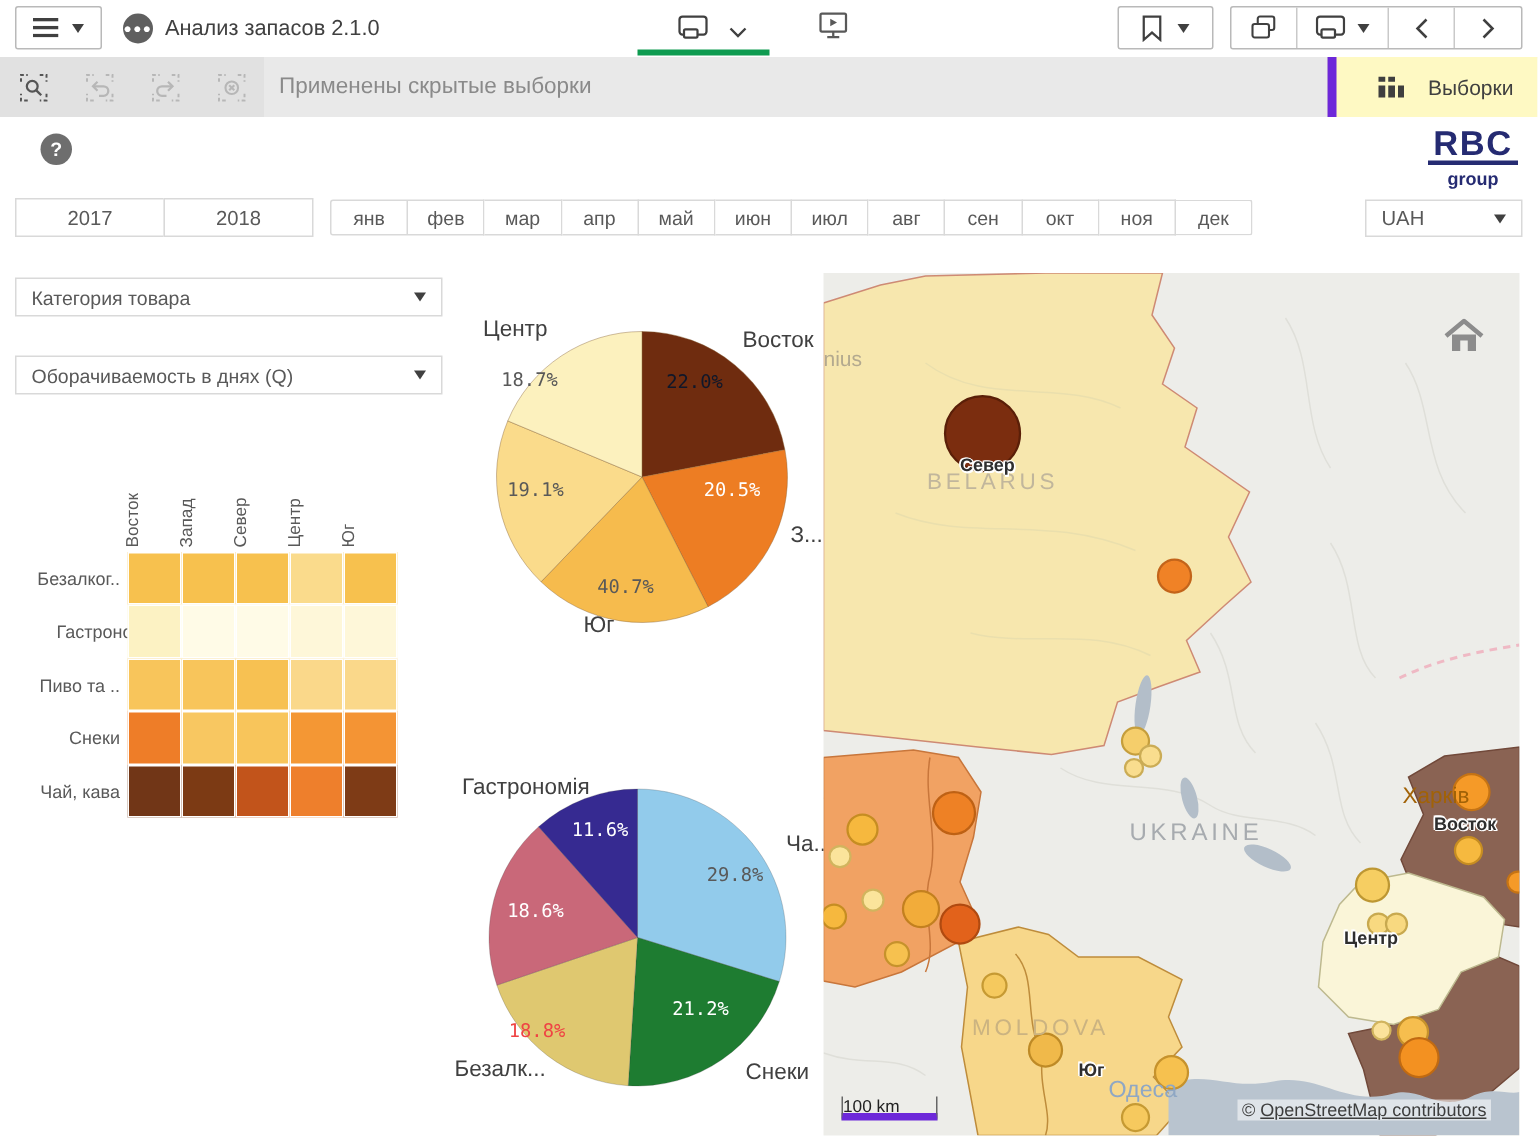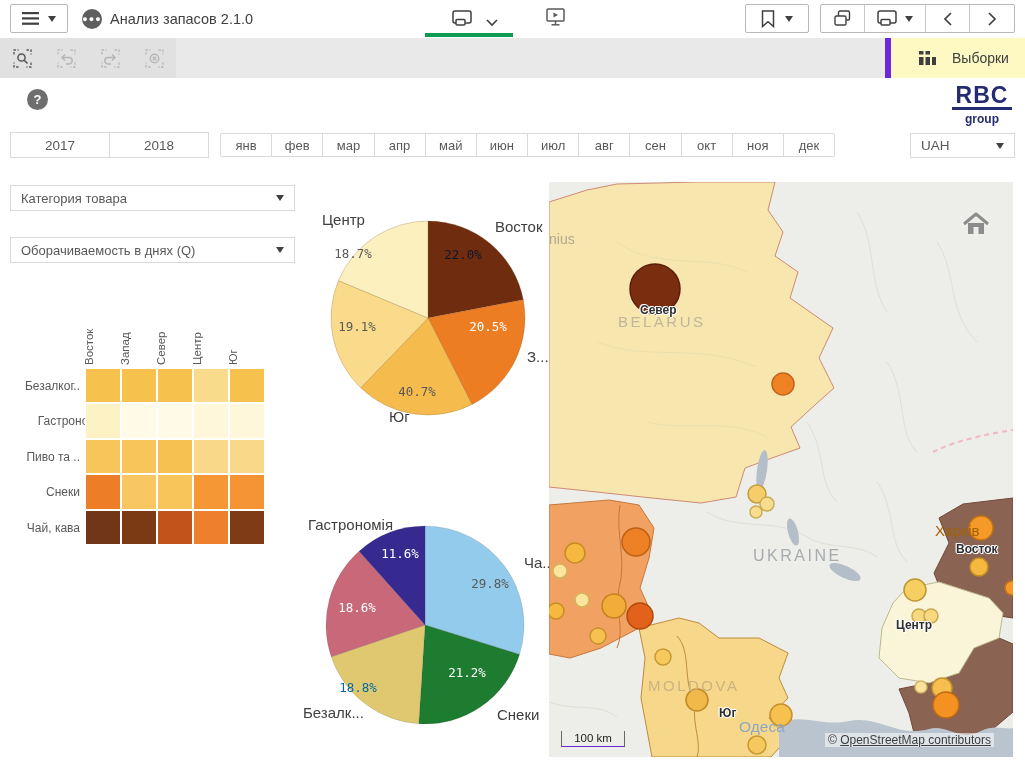--- a/index.html
+++ b/index.html
@@ -48,21 +48,21 @@
   .pie-svg{position:absolute;cursor:pointer;}
   .pie-pct{position:absolute;transform:translate(-50%,-50%);font-family:"DejaVu Sans Mono",monospace;font-size:12.5px;font-weight:500;white-space:nowrap;pointer-events:none;}
   .pie-lab{position:absolute;font-size:15px;color:#404040;white-space:nowrap;pointer-events:none;}
   
   .map{position:absolute;left:549px;top:182px;width:464px;height:575px;background:#EDEDE9;overflow:hidden;cursor:grab;}
   .map svg.base{position:absolute;left:0;top:0;}
   .map-lab{position:absolute;white-space:nowrap;pointer-events:none;}
   .country{letter-spacing:2.5px;font-size:15px;}
   .bubble-lab{font-size:12px;font-weight:bold;color:#2E2E2E;
      text-shadow:-1px 0 #fff,1px 0 #fff,0 -1px #fff,0 1px #fff,1px 1px #fff,-1px -1px #fff;}
-  .scalebar{position:absolute;left:12px;top:549px;width:64px;height:16px;border-left:1px solid #666;border-right:1px solid #666;border-bottom:1px solid #6d28d9;box-sizing:border-box;text-align:center;font-size:11.5px;color:#222;line-height:14px;}
+  .scalebar{position:absolute;left:12px;top:549px;width:64px;height:16px;border-left:1px solid #666;border-right:1px solid #666;border-bottom:5px solid #6d28d9;box-sizing:border-box;text-align:left;font-size:11.5px;color:#222;line-height:14px;}
   .attrib{position:absolute;left:276px;top:551px;font-size:12px;color:#3D3D3D;background:rgba(255,255,255,.55);padding:0 3px;}
   .attrib u{cursor:pointer;}
   .home-btn{position:absolute;left:412px;top:28px;width:30px;height:30px;cursor:pointer;}
 </style>
 </head>
 <body>
 
 <div id="app">
 
   <div class="topbar">
@@ -158,20 +158,21 @@
       </div>
       <div class="sel-icon-btn">
         <svg width="19" height="19">
           <path d="M1,5.5 V1 H5.5 M13.5,1 H18 V5.5 M18,13.5 V18 H13.5 M5.5,18 H1 V13.5" fill="none" stroke="#B7B7B7" stroke-width="1.3" stroke-dasharray="2.4,1.6"></path>
           <circle cx="9.5" cy="9.5" r="4.2" fill="none" stroke="#B7B7B7" stroke-width="1.4"></circle>
           <line x1="7.8" y1="7.8" x2="11.2" y2="11.2" stroke="#B7B7B7" stroke-width="1.4"></line>
           <line x1="11.2" y1="7.8" x2="7.8" y2="11.2" stroke="#B7B7B7" stroke-width="1.4"></line>
         </svg>
       </div>
     </div>
+    <div class="sel-msg">Применены скрытые выборки</div>
     <div class="sel-right">
       <svg width="18" height="15" style="margin-left:27px;">
         <rect x="1" y="0" width="4.5" height="3.5" fill="#3F3F3F"></rect>
         <rect x="7.5" y="0" width="4.5" height="3.5" fill="#3F3F3F"></rect>
         <rect x="1" y="6" width="4.5" height="8" fill="#3F3F3F"></rect>
         <rect x="7.5" y="6" width="4.5" height="8" fill="#3F3F3F"></rect>
         <rect x="14" y="6" width="4" height="8" fill="#3F3F3F"></rect>
       </svg>
       <span class="sel-right-label">Выборки</span>
     </div>
@@ -278,21 +279,21 @@
       <path d="M100,100 L93.78373856659799,198.80464611439888 A99,99 0 0 1 6.237267805520318,131.77341737091376 Z" fill="#DFC870" stroke="rgba(60,60,60,0.25)" stroke-width="0.6"></path>
       <path d="M100,100 L6.237267805520318,131.77341737091376 A99,99 0 0 1 34.06482512400909,26.151826603005972 Z" fill="#C96879" stroke="rgba(60,60,60,0.25)" stroke-width="0.6"></path>
       <path d="M100,100 L34.06482512400909,26.151826603005972 A99,99 0 0 1 99.99999999999999,1 Z" fill="#362A91" stroke="rgba(60,60,60,0.25)" stroke-width="0.6"></path>
     </svg>
   <div class="pie-lab" style="left:308px;top:516px;">Гастрономія</div>
   <div class="pie-lab" style="left:524px;top:554px;">Ча...</div>
   <div class="pie-lab" style="left:497px;top:706px;">Снеки</div>
   <div class="pie-lab" style="left:303px;top:704px;">Безалк...</div>
   <div class="pie-pct" style="left:490px;top:583px;color:#595959;">29.8%</div>
   <div class="pie-pct" style="left:467px;top:672px;color:#FFFFFF;">21.2%</div>
-  <div class="pie-pct" style="left:358px;top:687px;color:#0369a1;">18.8%</div>
+  <div class="pie-pct" style="left:358px;top:687px;color:#ef4444;">18.8%</div>
   <div class="pie-pct" style="left:357px;top:607px;color:#FFFFFF;">18.6%</div>
   <div class="pie-pct" style="left:400px;top:553px;color:#FFFFFF;">11.6%</div>
 
   <div class="map">
     <svg class="base" width="464" height="575" viewBox="-8 0 464 575">
 
       <g stroke="#DFDFD9" fill="none" stroke-width="1">
         <path d="M150,330 C180,350 220,335 250,355 C270,368 300,360 320,375"></path>
         <path d="M250,240 C270,270 260,300 280,320"></path>
         <path d="M320,300 C340,330 330,360 350,380"></path>

